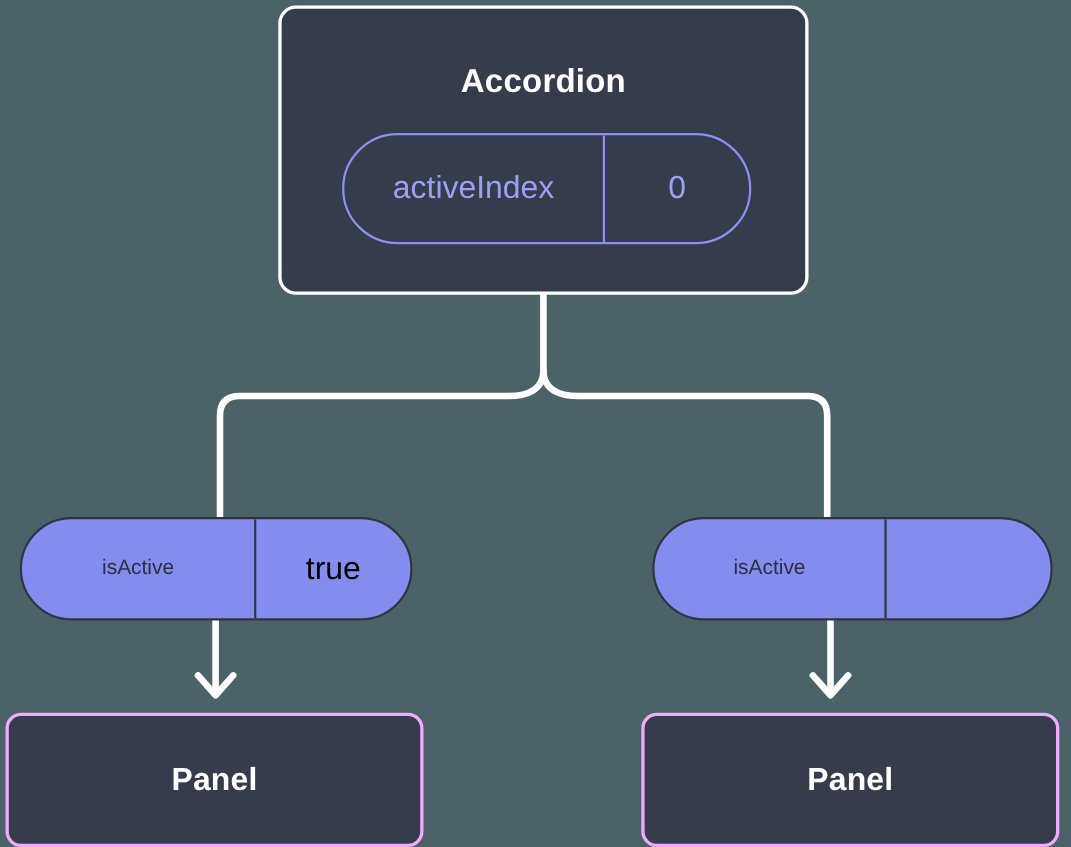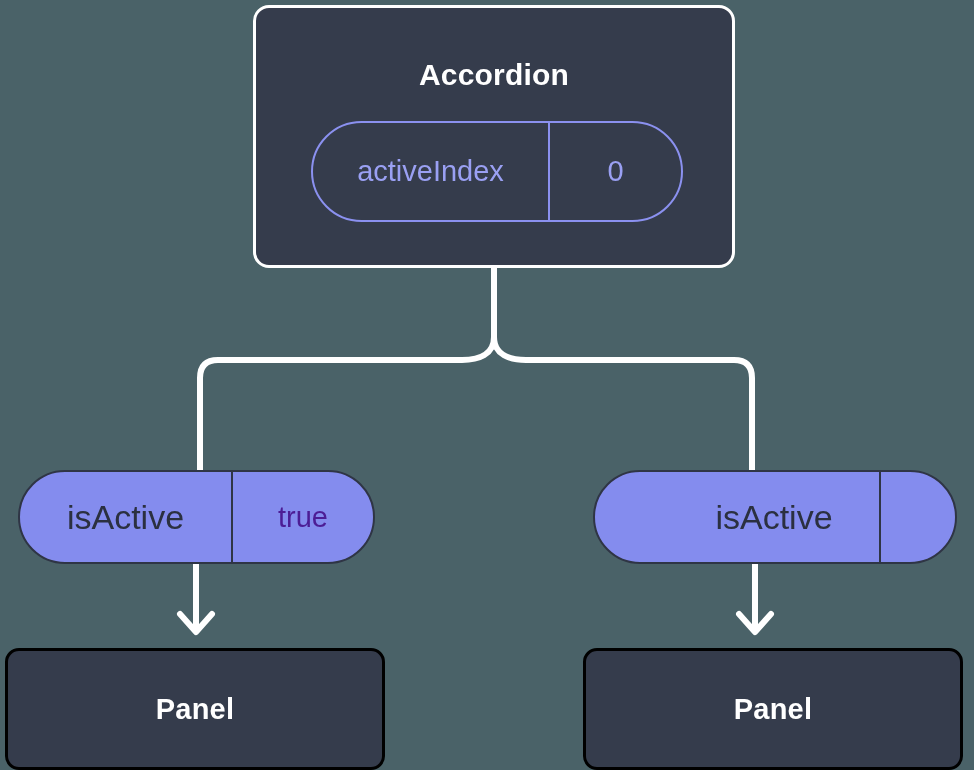--- a/index.html
+++ b/index.html
@@ -56,42 +56,41 @@
     color: #ffffff;
     font-size: 30px;
     font-weight: 700;
     letter-spacing: 0.2px;
     white-space: nowrap;
   }
 
   
   .panel-box {
     background: #353c4c;
-    border: 3px solid #000000;
+    border: 3px solid #f0abfc;
     border-radius: 14px;
     display: flex;
     align-items: center;
     justify-content: center;
   }
 
   .panel-label {
     color: #ffffff;
     font-size: 29px;
     font-weight: 700;
     letter-spacing: 0.2px;
     white-space: nowrap;
   }
 
   
   .pill {
     display: flex;
     align-items: stretch;
     border-radius: 999px;
     overflow: hidden;
-    justify-content: center;
   }
 
   .pill-key,
   .pill-val {
     display: flex;
     align-items: center;
     justify-content: center;
     white-space: nowrap;
   }
 
@@ -112,26 +111,26 @@
     font-weight: 400;
   }
 
   
   .pill-filled {
     background: #848cee;
     border: 2px solid #2f3545;
   }
   .pill-filled .pill-key {
     color: #2b3040;
-    font-size: 34px;
+    font-size: 19px;
     font-weight: 400;
     border-right: 2px solid #2f3545;
   }
   .pill-filled .pill-val {
-    color: #4c1d95;
+    color: #000000;
     font-size: 29px;
     font-weight: 400;
   }
 
   
   #accordion-card { left: 253px; top: 5px; width: 482px; height: 263px; }
   #accordion-card .card-title { top: 50px; }
   #state-pill {
     position: absolute;
     left: 55px;  top: 113px;

